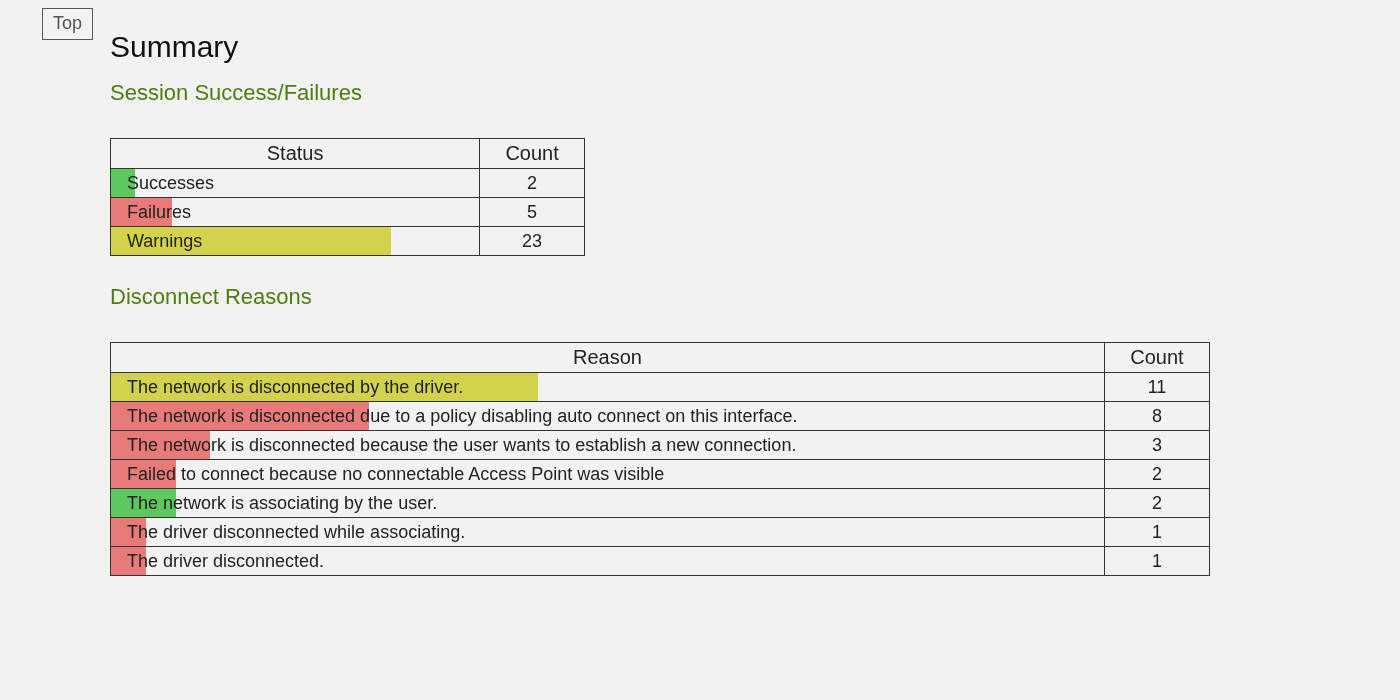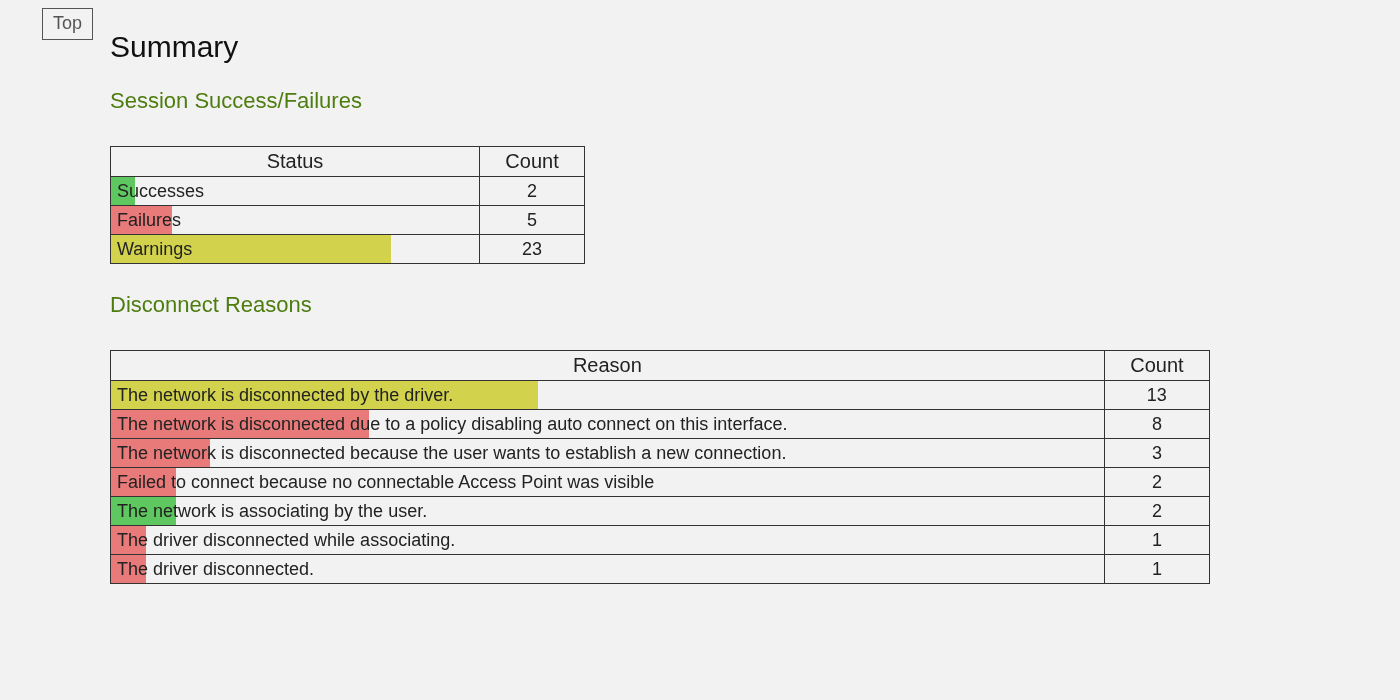--- a/index.html
+++ b/index.html
@@ -1,28 +1,28 @@
 <!DOCTYPE html>
 <html><head>
 <meta charset="utf-8">
 <style>
   html,body{margin:0;padding:0;background:#f2f2f2;font-family:"Segoe UI",Arial,sans-serif;font-weight:300;color:#222;}
   .page{width:1400px;height:700px;position:relative;overflow:hidden;border-radius:21px;}
   .top-btn{position:absolute;top:8px;left:42px;border:1px solid #555;padding:4px 10px;font-size:18px;color:#555;background:#f2f2f2;cursor:pointer;line-height:1.2;}
   .content{position:absolute;left:110px;top:30px;right:40px;}
-  h1{font-size:30px;font-weight:300;margin:0 0 24px 0;color:#111;}
+  h1{font-size:30px;font-weight:300;margin:0 0 16px 0;color:#111;}
   h2{font-size:22px;font-weight:300;margin:0 0 18px 0;color:#4d7c0f;}
   h2.section{margin-top:28px;}
   table{border-collapse:collapse;background:#f2f2f2;margin-top:32px;}
   th,td{border:1px solid #333;font-weight:300;font-size:18px;padding:2px 6px;vertical-align:middle;position:relative;}
   th{font-size:20px;text-align:center;padding:3px 6px;}
   .count-cell{text-align:center;width:95px;}
   .bar-cell{padding:0;height:28px;}
   .bar-fill{position:absolute;top:0;left:0;height:100%;}
-  .bar-label{position:relative;z-index:2;padding:2px 6px;display:block;white-space:nowrap;}
+  .bar-label{position:relative;z-index:2;padding:2px 16px;display:block;white-space:nowrap;}
   .c-green{background:#5fc75f;}
   .c-red{background:#e87a7a;}
   .c-yellow{background:#d2d24d;}
   .t-status{width:475px;}
   .t-status .status-col{width:377px;}
   .t-reason{width:1100px;}
   .t-reason .reason-col{width:1003px;}
 </style>
 </head>
 <body>
@@ -72,21 +72,21 @@
           <th class="reason-col">Reason</th>
           <th>Count</th>
         </tr>
       </thead>
       <tbody id="reason-body">
           <tr>
             <td class="bar-cell reason-col">
               <div class="bar-fill c-yellow" style="width: 43%;"></div>
               <span class="bar-label">The network is disconnected by the driver.</span>
             </td>
-            <td class="count-cell">13</td>
+            <td class="count-cell">11</td>
           </tr>
           <tr>
             <td class="bar-cell reason-col">
               <div class="bar-fill c-red" style="width: 26%;"></div>
               <span class="bar-label">The network is disconnected due to a policy disabling auto connect on this interface.</span>
             </td>
             <td class="count-cell">8</td>
           </tr>
           <tr>
             <td class="bar-cell reason-col">

